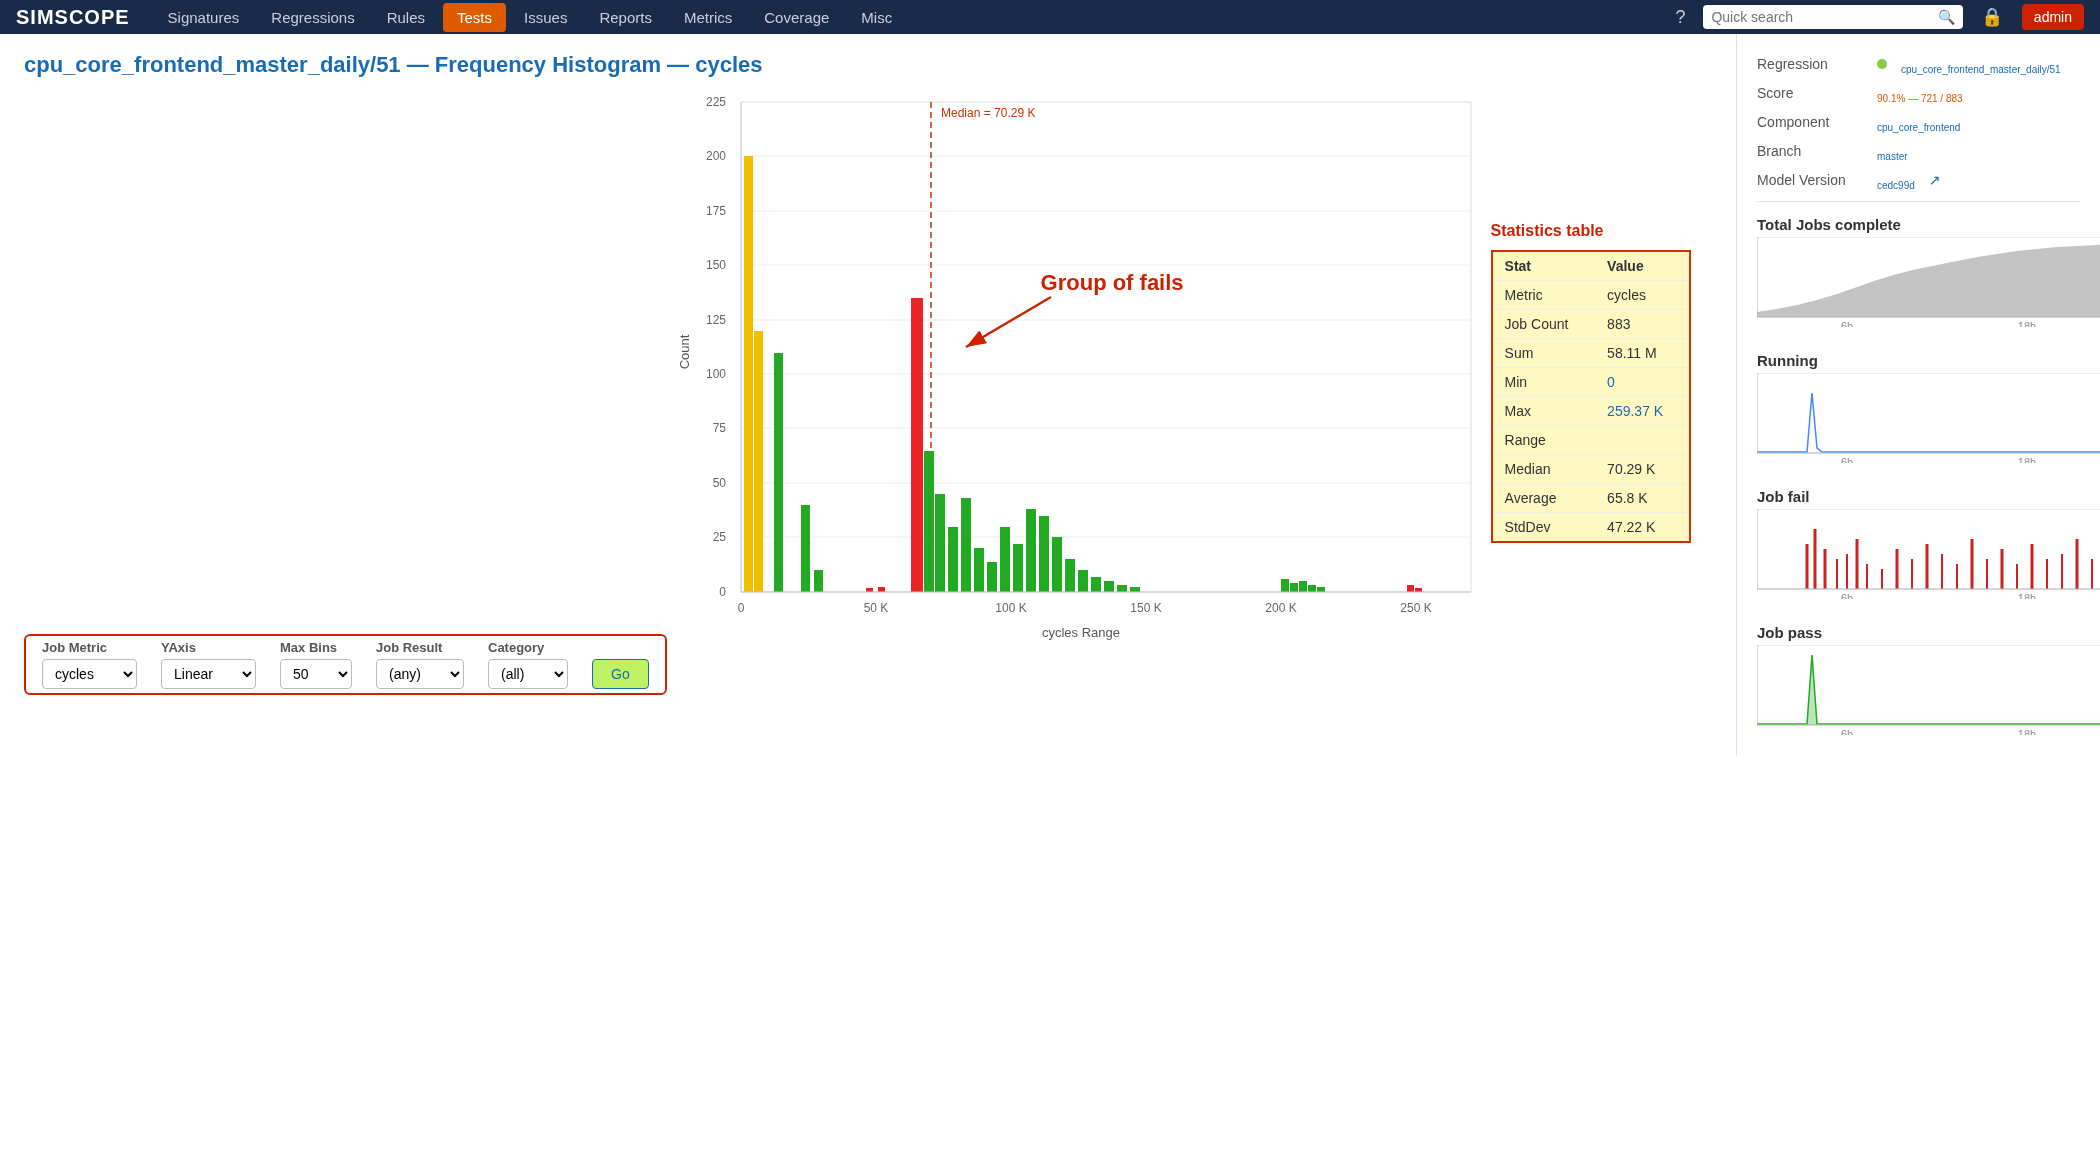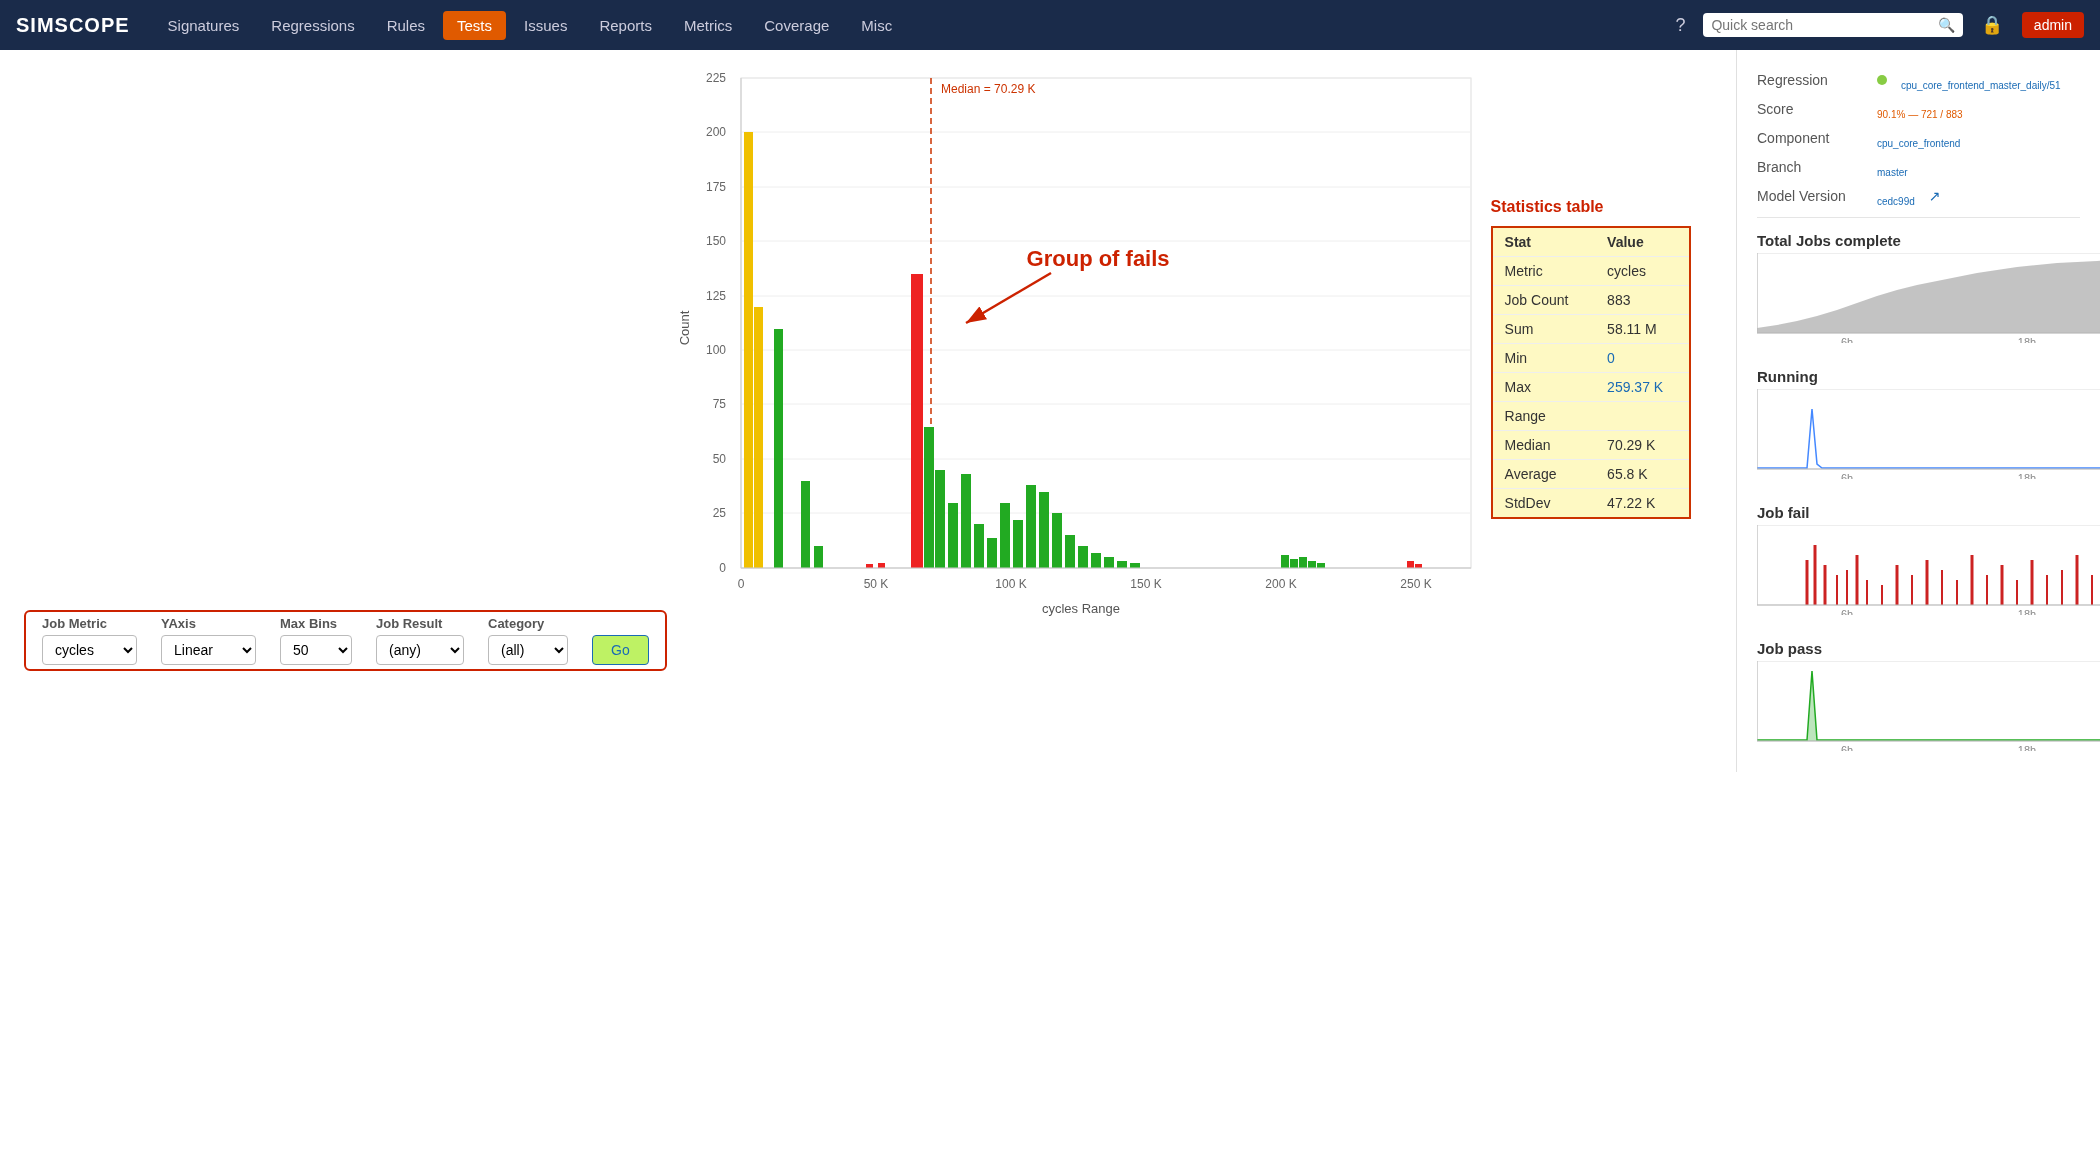--- a/index.html
+++ b/index.html
@@ -4,21 +4,21 @@
   <style>
     * { box-sizing: border-box; margin: 0; padding: 0; }
     body { font-family: Arial, sans-serif; font-size: 14px; background: #fff; color: #333; width: 2100px; min-height: 1176px; }
 
     
     .navbar {
       background: #1a2b4a;
       display: flex;
       align-items: center;
       padding: 0 16px;
-      height: 50px;
+      height: 34px;
       gap: 4px;
     }
     .navbar-brand {
       color: #fff;
       font-size: 20px;
       font-weight: bold;
       margin-right: 20px;
       letter-spacing: 1px;
     }
     .nav-item {
@@ -217,20 +217,21 @@
       <button class="search-icon-btn">🔍</button>
     </div>
     <div class="nav-icon">🔒</div>
     <div class="admin-badge">admin</div>
   </div>
 </div>
 
 <div class="main-layout">
 
   <div class="left-panel">
+    <div class="page-title">cpu_core_frontend_master_daily/51 — Frequency Histogram — cycles</div>
 
     
     <div class="controls-box">
       <div class="control-group">
         <label>Job Metric</label>
         <select>
           <option>cycles</option>
         </select>
       </div>
       <div class="control-group">
@@ -359,21 +360,21 @@
         <rect x="744" y="496" width="7" height="4" fill="#ee2222"></rect>
 
         <rect x="195" y="496" width="7" height="4" fill="#ee2222"></rect>
         <rect x="207" y="495" width="7" height="5" fill="#ee2222"></rect>
 
         <line x1="70" y1="10" x2="70" y2="500" stroke="#ccc" stroke-width="1"></line>
         <line x1="70" y1="500" x2="800" y2="500" stroke="#ccc" stroke-width="1"></line>
       </svg>
 
       
-      <div style="position:absolute; top:178px; left:356px; color:#cc2200; font-size:22px; font-weight:bold; pointer-events:none;">Group of fails</div>
+      <div style="position:absolute; top:178px; left:370px; color:#cc2200; font-size:22px; font-weight:bold; pointer-events:none;">Group of fails</div>
       
       <svg style="position:absolute; top:195px; left:260px; pointer-events:none;" width="130" height="80">
         <defs>
           <marker id="arrowhead" markerWidth="8" markerHeight="6" refX="8" refY="3" orient="auto">
             <polygon points="0 0, 8 3, 0 6" fill="#cc2200"></polygon>
           </marker>
         </defs>
         <line x1="120" y1="10" x2="35" y2="60" stroke="#cc2200" stroke-width="2.5" marker-end="url(#arrowhead)"></line>
       </svg>
 

